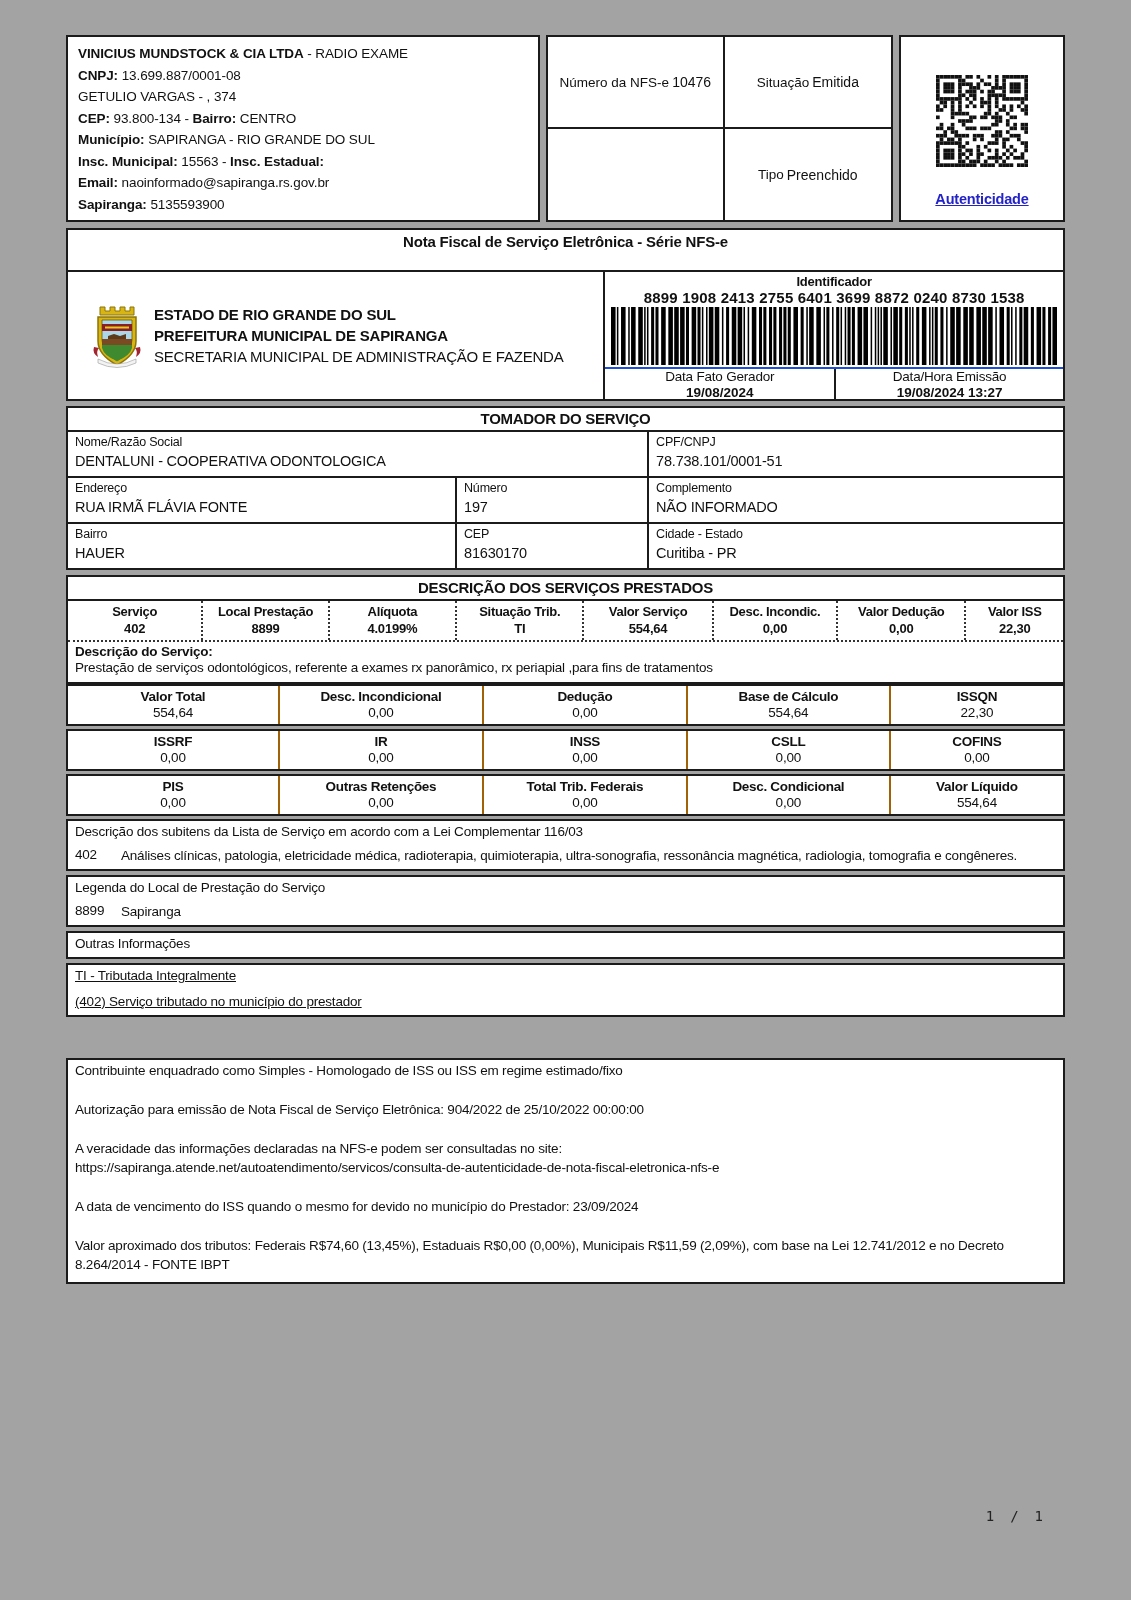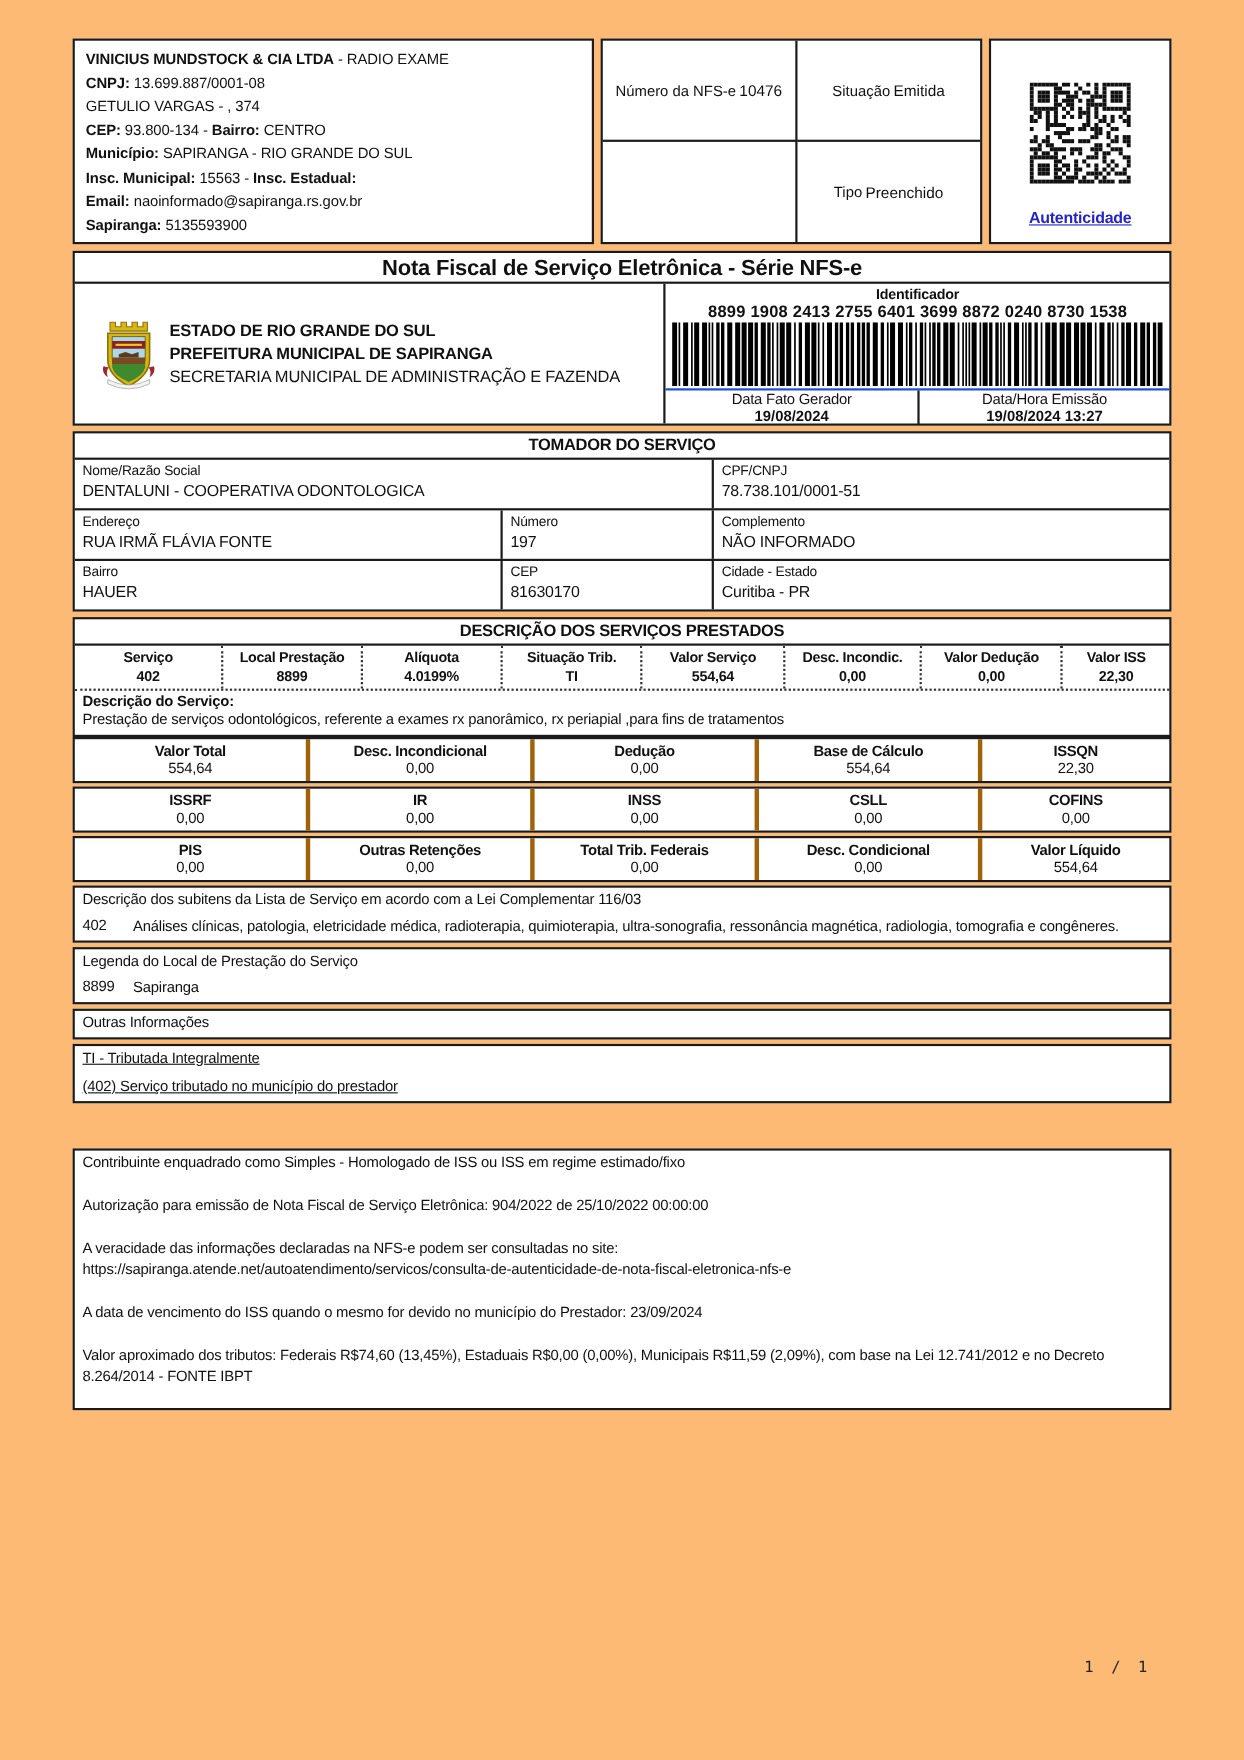--- a/index.html
+++ b/index.html
@@ -1,20 +1,20 @@
 <!DOCTYPE html>
 <html><head>
 <meta charset="utf-8">
 <style>
   * { margin:0; padding:0; box-sizing:border-box; }
   html,body { background:#ffffff; }
   .page {
     position:relative;
     width:1131px; height:1600px;
-    background:#fdba74;
+    background:#a3a3a3;
     padding:35px 66px 0 66px;
     font-family:"Liberation Sans", sans-serif;
     color:#111;
   }
   .box { border:2px solid #1b1b1b; background:#fff; }
 
   
   .top-row { display:flex; gap:6px; height:187px; margin-bottom:6px; }
   .provider-box { width:474px; padding:6px 10px; }
   .pline { font-size:13.5px; line-height:21.5px; letter-spacing:-0.1px; white-space:nowrap; }
@@ -27,21 +27,21 @@
   .nfse-cell.c3 { border-right:2px solid #1b1b1b; }
   .nfse-label { font-size:13.5px; }
   .nfse-value { font-size:14px; font-weight:400; }
 
   .auth-box { flex:1; display:flex; flex-direction:column; align-items:center; }
   .qr { width:92px; height:92px; margin-top:38px; }
   .auth-link { margin-top:24px; font-size:14.5px; color:#2323c8; text-decoration:underline; font-weight:700; letter-spacing:-0.2px; }
 
   
   .doc-head { margin-bottom:5px; }
-  .doc-title { text-align:center; font-size:20px; font-weight:700; padding:3px 0 0; border-bottom:2px solid #1b1b1b; letter-spacing:-0.2px; }
+  .doc-title { text-align:center; font-size:15px; font-weight:700; padding:3px 0 20px; border-bottom:2px solid #1b1b1b; letter-spacing:-0.2px; }
   .doc-head-body { display:flex; height:127px; }
   .issuer { width:53.8%; display:flex; align-items:center; padding-left:22px; gap:10px; }
   .issuer-text div { letter-spacing:-0.2px; }
   .issuer-l1, .issuer-l2 { font-size:15px; font-weight:700; line-height:21px; }
   .issuer-l3 { font-size:15px; font-weight:400; line-height:21px; }
   .ident { flex:1; border-left:2px solid #1b1b1b; display:flex; flex-direction:column; }
   .ident-label { text-align:center; font-size:13px; font-weight:700; margin-top:2px; letter-spacing:-0.2px; }
   .ident-value { text-align:center; font-size:15px; font-weight:700; letter-spacing:0.2px; white-space:nowrap; }
   .barcode { height:58px; margin:1px 6px 2px; }
   .barcode svg { display:block; width:100%; height:100%; }
@@ -72,35 +72,35 @@
   .svc-h { font-size:13px; font-weight:700; letter-spacing:-0.3px; white-space:nowrap; }
   .svc-v { font-size:13px; font-weight:700; letter-spacing:-0.2px; }
   .sc1{width:13.4%}.sc2{width:12.7%}.sc3{width:12.8%}.sc4{width:12.8%}
   .sc5{width:13.0%}.sc6{width:12.5%}.sc7{width:12.9%}.sc8{flex:1}
   .svc-desc { padding:2px 7px 5px; }
   .svc-desc-label { font-size:13.5px; font-weight:700; letter-spacing:-0.2px; }
   .svc-desc-text { font-size:13.5px; letter-spacing:-0.2px; line-height:18px; }
 
   .grid-row { display:flex; margin-bottom:3px; }
   .gcell { display:flex; flex-direction:column; align-items:center; justify-content:center; gap:1px; padding:3px 2px 4px; }
-  .gcell + .gcell { border-left:4px solid #a16207; }
+  .gcell + .gcell { border-left:2px solid #a16207; }
   .gc1{width:21.1%}.gc2{width:20.5%}.gc3{width:20.5%}.gc4{width:20.4%}.gc5{flex:1}
   .gh { font-size:13.5px; font-weight:700; letter-spacing:-0.3px; }
   .gv { font-size:13.5px; letter-spacing:-0.2px; }
 
   
   .textsec { margin-bottom:4px; padding:1px 7px 4px; }
   .ts-title { font-size:13.5px; line-height:20px; letter-spacing:-0.2px; }
   .code-line { display:flex; margin-top:5px; }
   .code { width:46px; font-size:13.5px; letter-spacing:-0.2px; flex:none; }
   .code-text { font-size:13.5px; letter-spacing:-0.2px; line-height:18px; }
   .outras-header { padding:1px 7px 3px; }
   .trib div { font-size:13.5px; letter-spacing:-0.2px; line-height:19px;text-decoration:underline; }
   .trib div + div { margin-top:7px; }
-  .info { padding-bottom:20px;margin-top:41px; }
+  .info { padding-bottom:8px;margin-top:41px; }
   .info p { font-size:13.5px; letter-spacing:-0.2px; line-height:19px; white-space:pre-line; margin:0 0 20px 0; }
   .info p:last-child { margin-bottom:0; }
 
   
   .footer { position:absolute; top:1508px; right:88px; font-family:"DejaVu Sans Mono", monospace; font-size:14px; color:#222; }
   .footer span { margin-left:16px; }
 </style>
 </head>
 <body>
 

